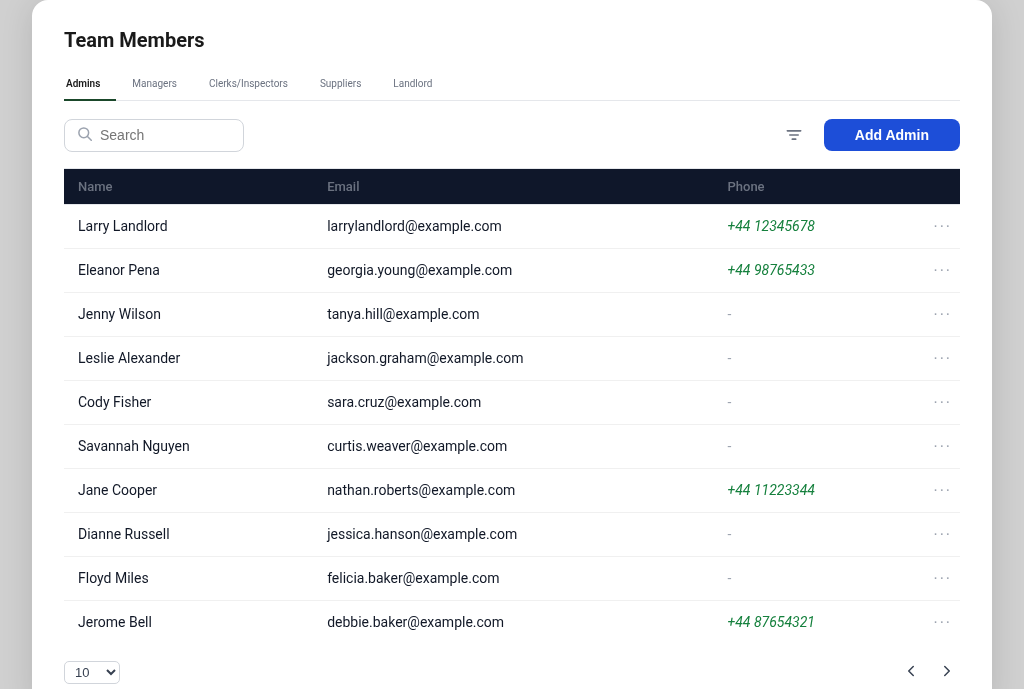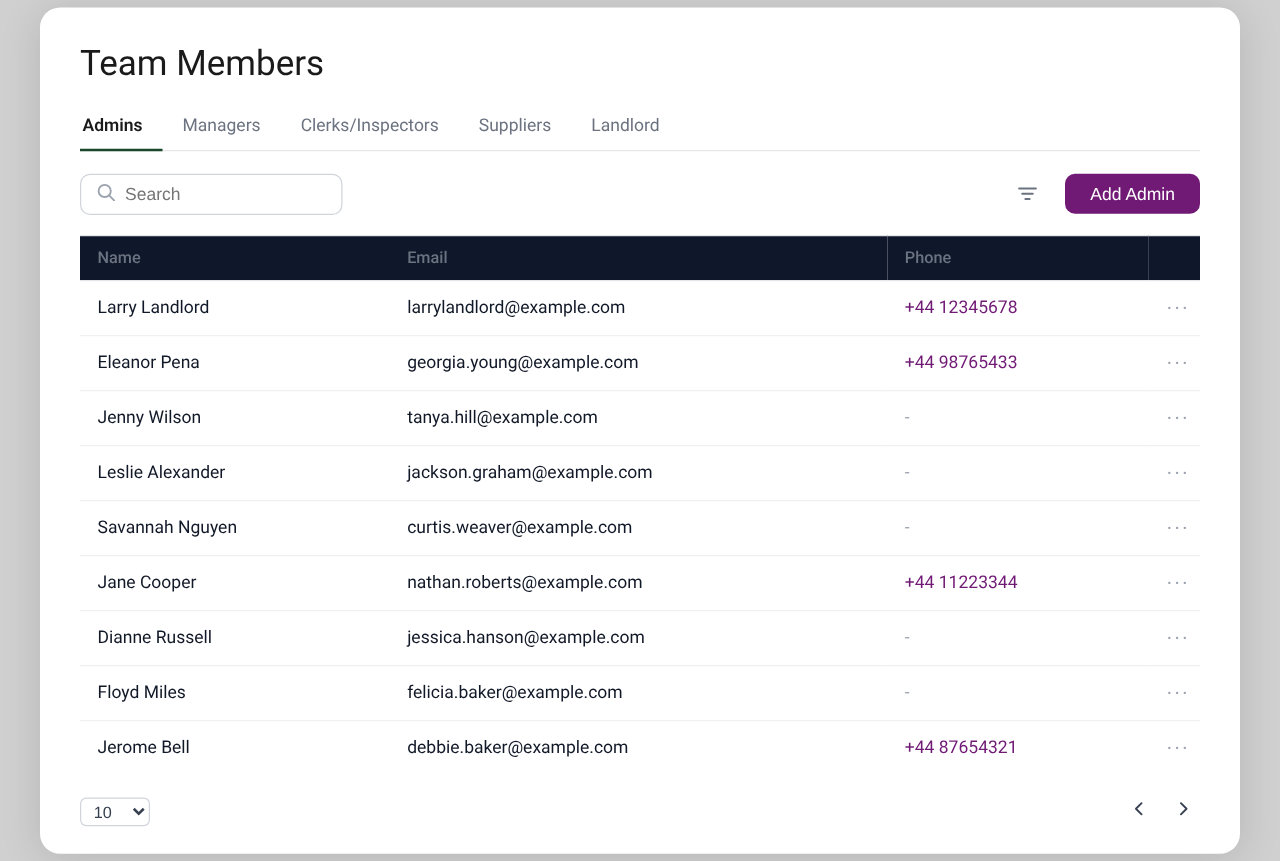--- a/index.html
+++ b/index.html
@@ -16,36 +16,36 @@
     .card {
       background: #fff;
       border-radius: 16px;
       width: 960px;
       min-height: 630px;
       padding: 28px 32px 20px 32px;
       box-shadow: 0 4px 32px rgba(0,0,0,0.13);
     }
 
     .page-title {
-      font-size: 28px;
-      font-weight: 400;
+      font-size: 20px;
+      font-weight: 700;
       color: #1a1a1a;
       margin-bottom: 18px;
     }
 
     .tabs {
       display: flex;
       gap: 0;
       border-bottom: 1.5px solid #e5e7eb;
       margin-bottom: 18px;
     }
 
     .tab {
       padding: 8px 16px 10px 16px;
-      font-size: 14px;
+      font-size: 10px;
       color: #6b7280;
       cursor: pointer;
       border-bottom: 2.5px solid transparent;
       margin-bottom: -1.5px;
       white-space: nowrap;
       font-weight: 400;
     }
 
     .tab:first-child {
       padding-left: 2px;
@@ -63,21 +63,21 @@
       justify-content: space-between;
       margin-bottom: 16px;
     }
 
     .search-wrapper {
       display: flex;
       align-items: center;
       border: 1.5px solid #d1d5db;
       border-radius: 8px;
       padding: 6px 12px;
-      width: 210px;
+      width: 180px;
       gap: 8px;
       background: #fff;
     }
 
     .search-icon-svg {
       color: #9ca3af;
       flex-shrink: 0;
     }
 
     .search-input {
@@ -100,27 +100,27 @@
       border: none;
       cursor: pointer;
       color: #6b7280;
       padding: 6px 8px;
       border-radius: 6px;
       display: flex;
       align-items: center;
     }
 
     .add-btn {
-      background: #701a75;
+      background: #1d4ed8;
       color: #fff;
       border: none;
       border-radius: 8px;
-      padding: 8px 20px;
+      padding: 8px 31px;
       font-size: 14px;
-      font-weight: 400;
+      font-weight: 700;
       cursor: pointer;
       white-space: nowrap;
     }
 
     table {
       width: 100%;
       border-collapse: collapse;
       font-size: 14px;
     }
 
@@ -146,21 +146,22 @@
 
     tbody tr:last-child { border-bottom: none; }
 
     td {
       padding: 12px 14px;
       color: #111827;
       font-size: 14px;
     }
 
     td.phone {
-      color: #701a75;
+      color: #15803d;
+      font-style: italic;
     }
 
     td.dash {
       color: #9ca3af;
     }
 
     td.actions {
       text-align: right;
       color: #9ca3af;
       letter-spacing: 2px;
@@ -275,20 +276,26 @@
       <td class="dash">-</td>
       <td class="actions">···</td>
     </tr>
         <tr>
       <td>Leslie Alexander</td>
       <td>jackson.graham@example.com</td>
       <td class="dash">-</td>
       <td class="actions">···</td>
     </tr>
         <tr>
+      <td>Cody Fisher</td>
+      <td>sara.cruz@example.com</td>
+      <td class="dash">-</td>
+      <td class="actions">···</td>
+    </tr>
+        <tr>
       <td>Savannah Nguyen</td>
       <td>curtis.weaver@example.com</td>
       <td class="dash">-</td>
       <td class="actions">···</td>
     </tr>
         <tr>
       <td>Jane Cooper</td>
       <td>nathan.roberts@example.com</td>
       <td class="phone">+44 11223344</td>
       <td class="actions">···</td>

